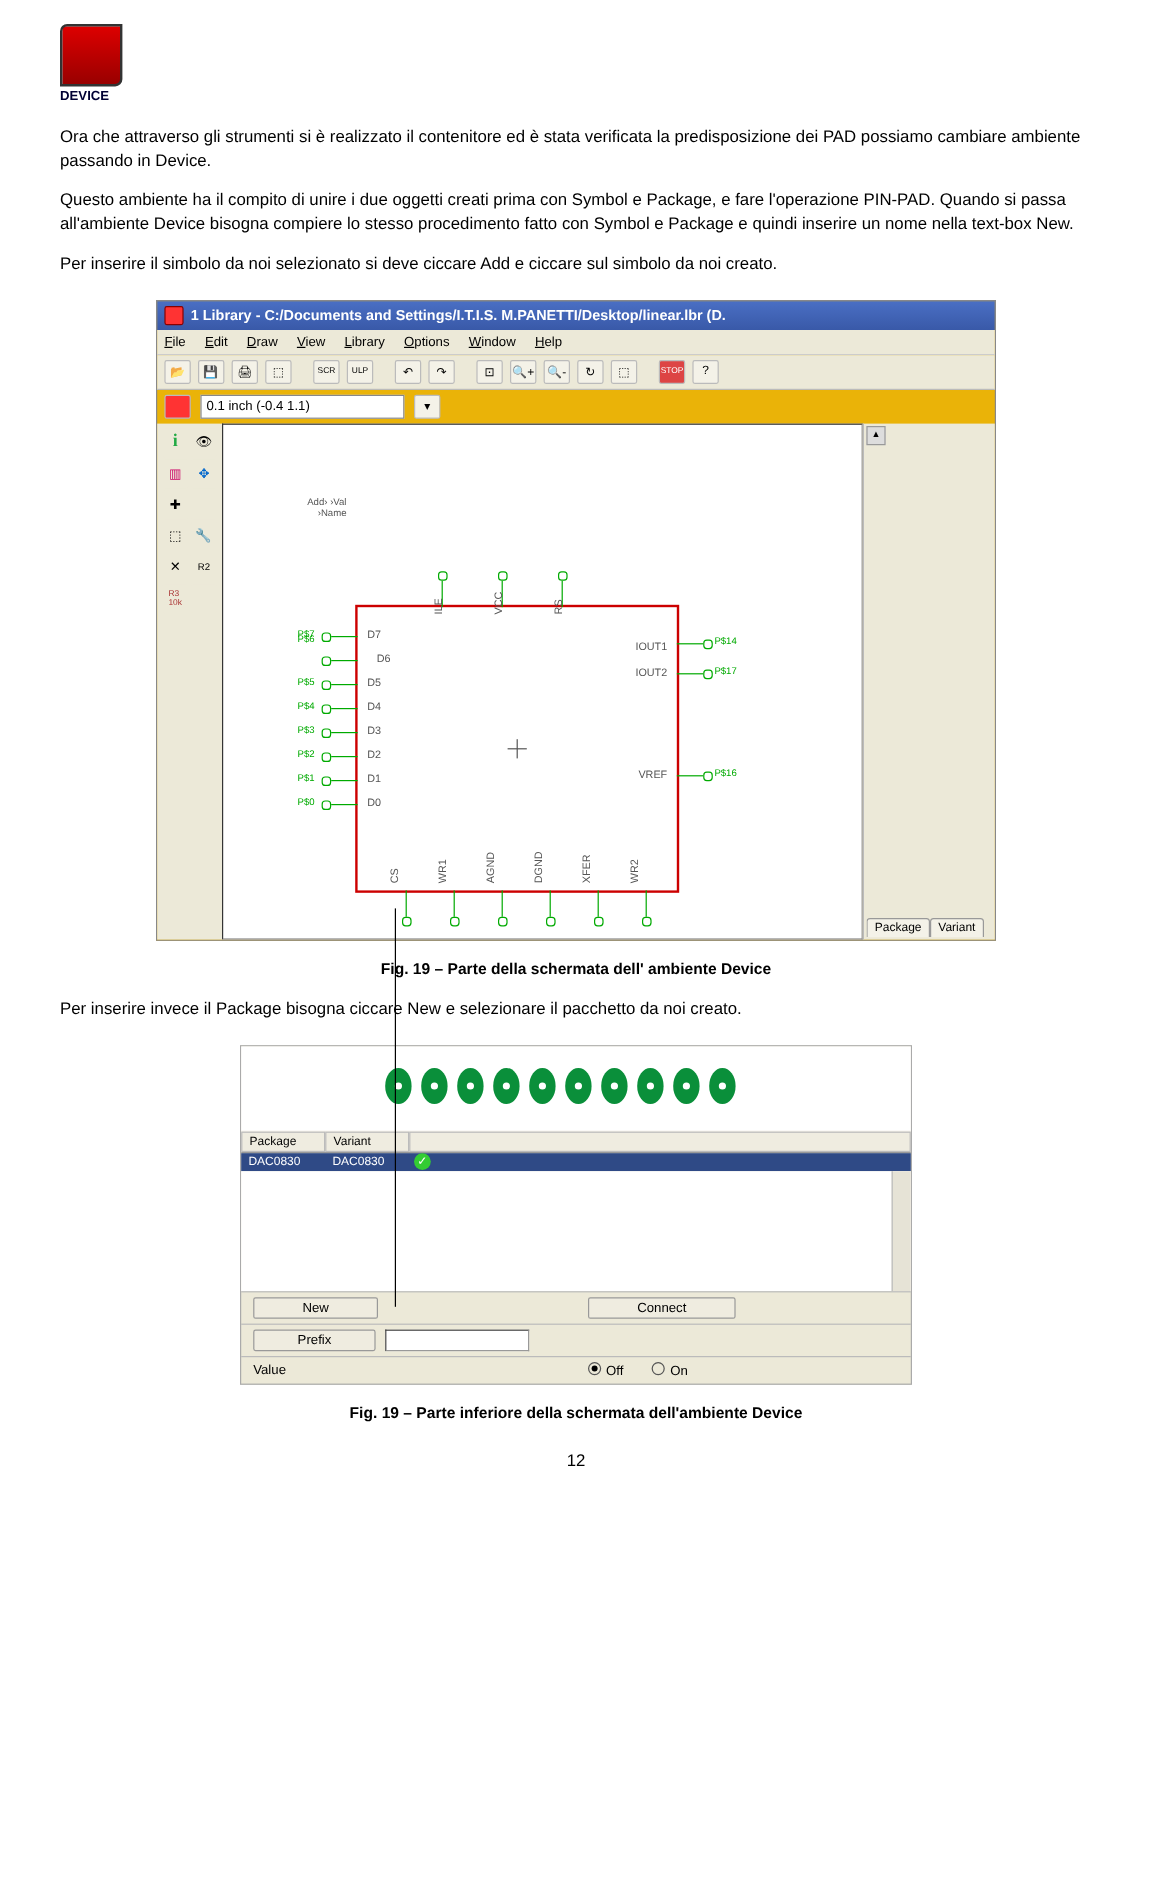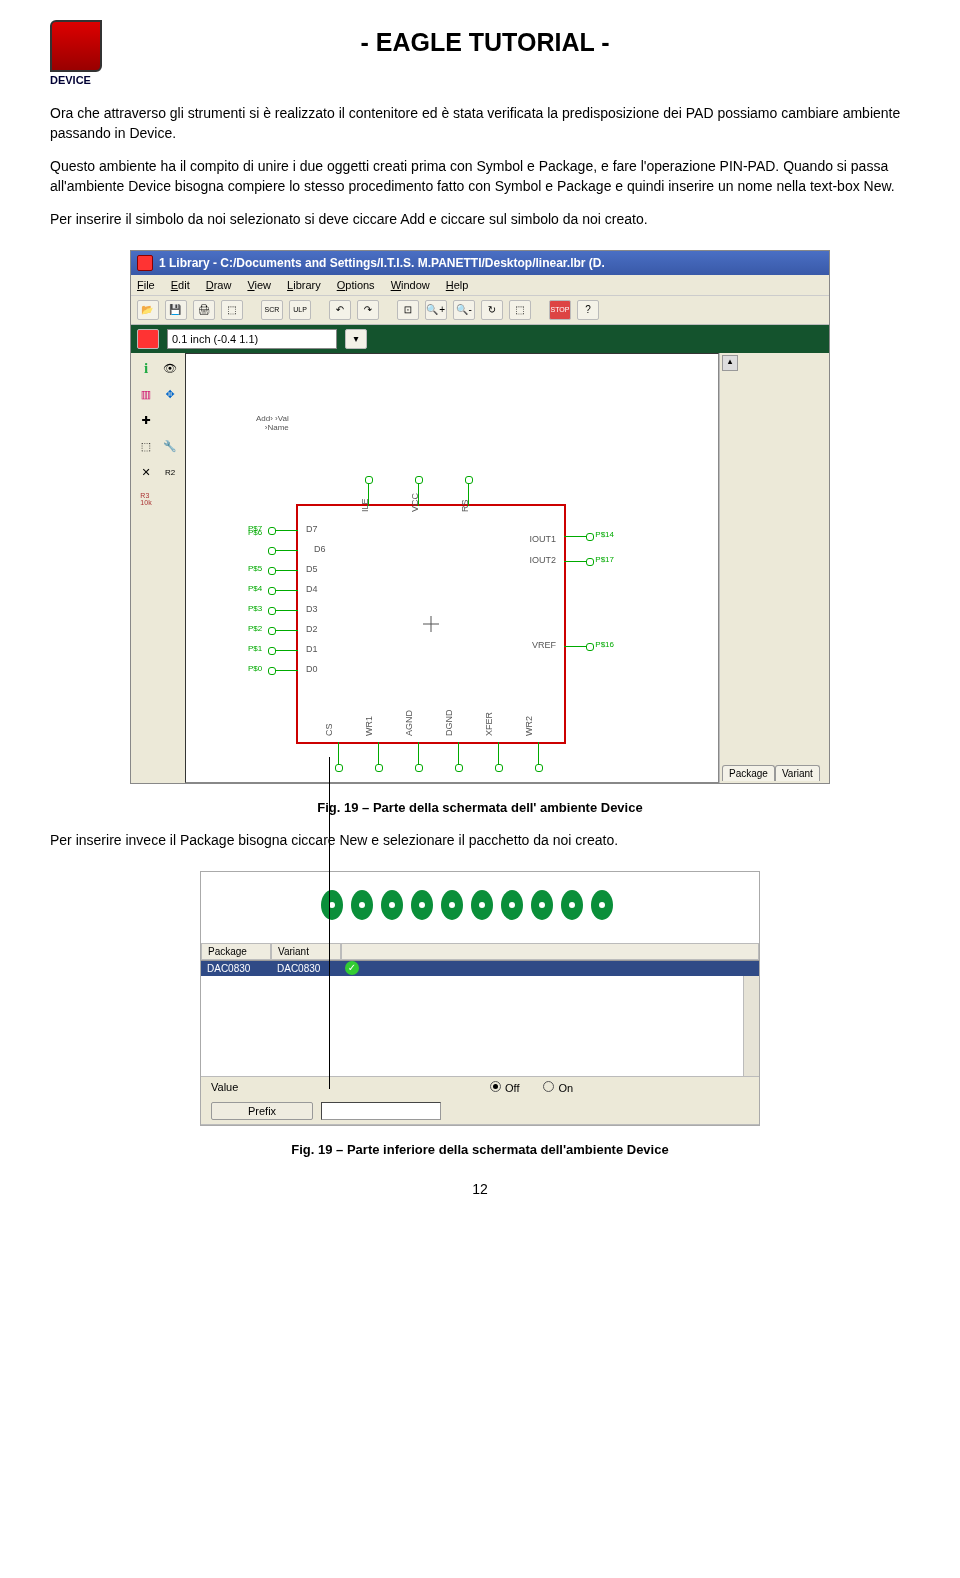--- a/index.html
+++ b/index.html
@@ -49,21 +49,21 @@
   .fig-wrap {
     text-align: center;
     margin: 20px auto 10px;
   }
   .eagle-window {
     width: 700px;
     margin: 0 auto;
     font-family: Tahoma, sans-serif;
     font-size: 11px;
     text-align: left;
-    background: #14532d;
+    background: #eab308;
     border: 1px solid #888;
   }
   .titlebar {
     background: linear-gradient(#4a6fc4, #3959a8);
     color: #fff;
     padding: 4px 6px;
     display: flex;
     align-items: center;
     gap: 6px;
     font-weight: bold;
@@ -368,21 +368,20 @@
   }
 </style>
 </head>
 <body>
 
 <div class="header-row">
   <div class="logo-box">
     <div class="logo-shape"></div>
     <div class="logo-label">DEVICE</div>
   </div>
-  <div class="doc-title">- EAGLE TUTORIAL -</div>
   <div style="width:60px"></div>
 </div>
 
 <p class="para">Ora che attraverso gli strumenti si è realizzato il contenitore ed è stata verificata la predisposizione dei PAD possiamo cambiare ambiente passando in Device.</p>
 <p class="para">Questo ambiente ha il compito di unire i due oggetti creati prima con Symbol e Package, e fare l'operazione PIN-PAD. Quando si passa all'ambiente Device bisogna compiere lo stesso procedimento fatto con Symbol e Package e quindi inserire un nome nella text-box New.</p>
 <p class="para">Per inserire il simbolo da noi selezionato si deve ciccare Add e ciccare sul simbolo da noi creato.</p>
 
 <div class="fig-wrap">
   <div class="eagle-window">
     <div class="titlebar">
@@ -565,35 +564,43 @@
         <div class="cell" style="width:70px">DAC0830</div>
         <div class="cell" style="width:70px">DAC0830</div>
         <div class="check">✓</div>
       </div>
       <div class="pkg-body">
         <div class="sb-vert"></div>
       </div>
     </div>
     <div class="bottom-controls" style="position:relative">
       <div class="annot-line2" style="left:128px;top:-320px;height:332px"></div>
-      <div class="ctrl-row" style="border-bottom:none">
+      <div class="ctrl-row">
         <div class="ctrl-cell">
-          <span class="ctrl-label">Value</span>
-        </div>
-        <div class="ctrl-cell" style="gap:24px">
-          <span><span class="radio on"></span><span class="ctrl-label">Off</span></span>
-          <span><span class="radio"></span><span class="ctrl-label">On</span></span>
+          <button class="ctrl-btn">New</button>
+        </div>
+        <div class="ctrl-cell">
+          <button class="ctrl-btn">Connect</button>
         </div>
       </div>
       <div class="ctrl-row">
         <div class="ctrl-cell">
           <button class="ctrl-btn" style="padding:2px 36px">Prefix</button>
           <div class="ctrl-input"></div>
         </div>
         <div class="ctrl-cell"></div>
       </div>
+      <div class="ctrl-row" style="border-bottom:none">
+        <div class="ctrl-cell">
+          <span class="ctrl-label">Value</span>
+        </div>
+        <div class="ctrl-cell" style="gap:24px">
+          <span><span class="radio on"></span><span class="ctrl-label">Off</span></span>
+          <span><span class="radio"></span><span class="ctrl-label">On</span></span>
+        </div>
+      </div>
     </div>
   </div>
 </div>
 
 <p class="fig-caption">Fig. 19 – Parte inferiore della schermata dell'ambiente Device</p>
 
 <div class="page-num">12</div>
 
 </body></html>

